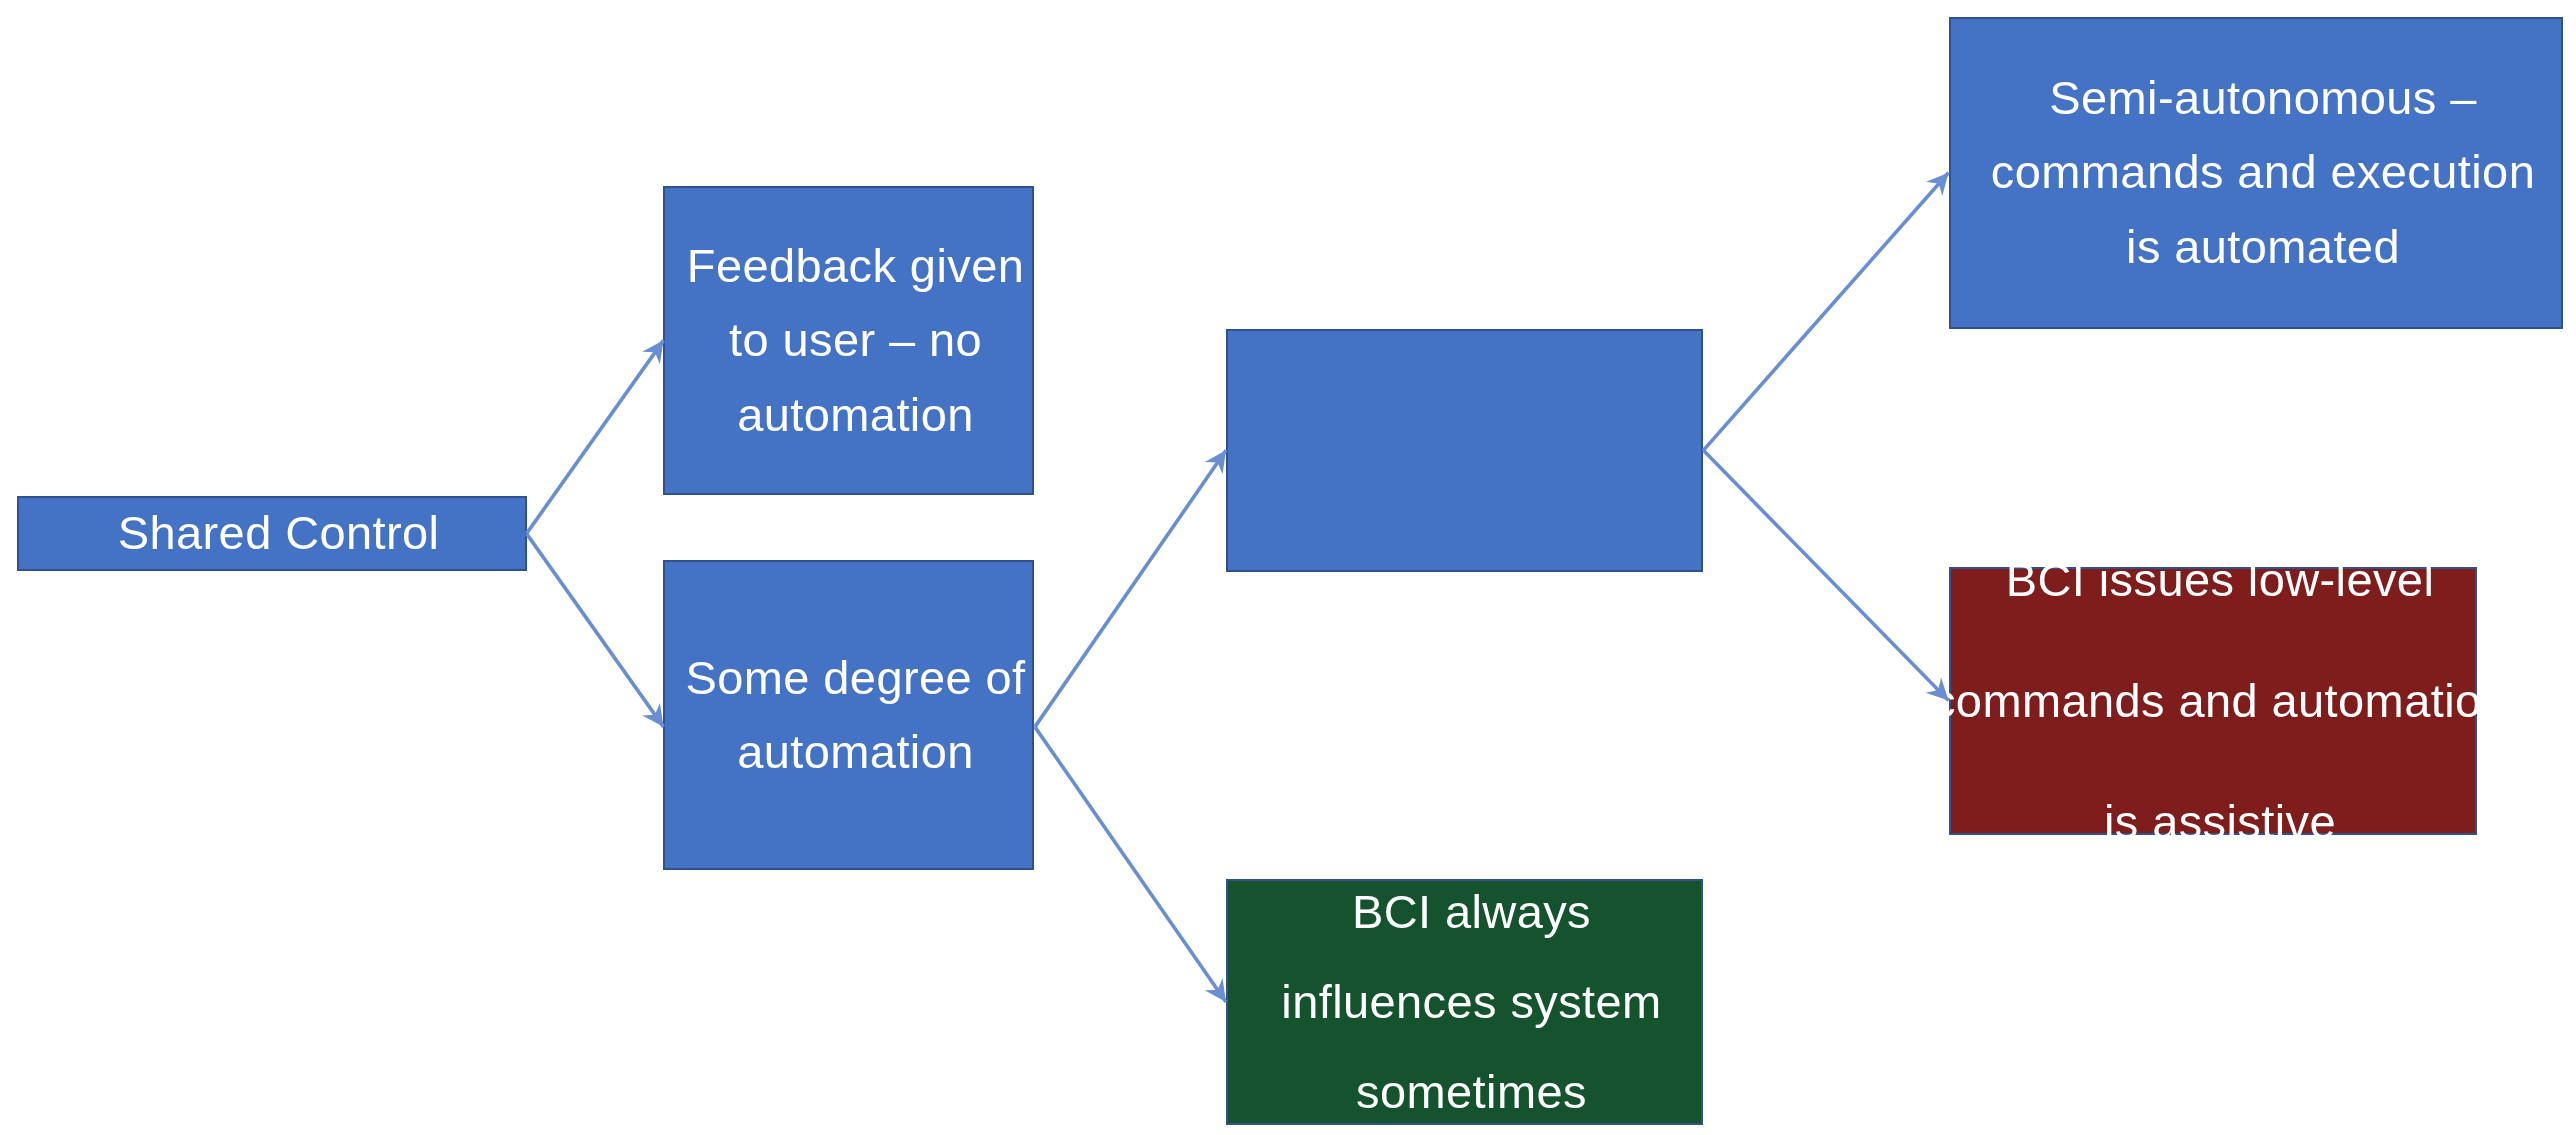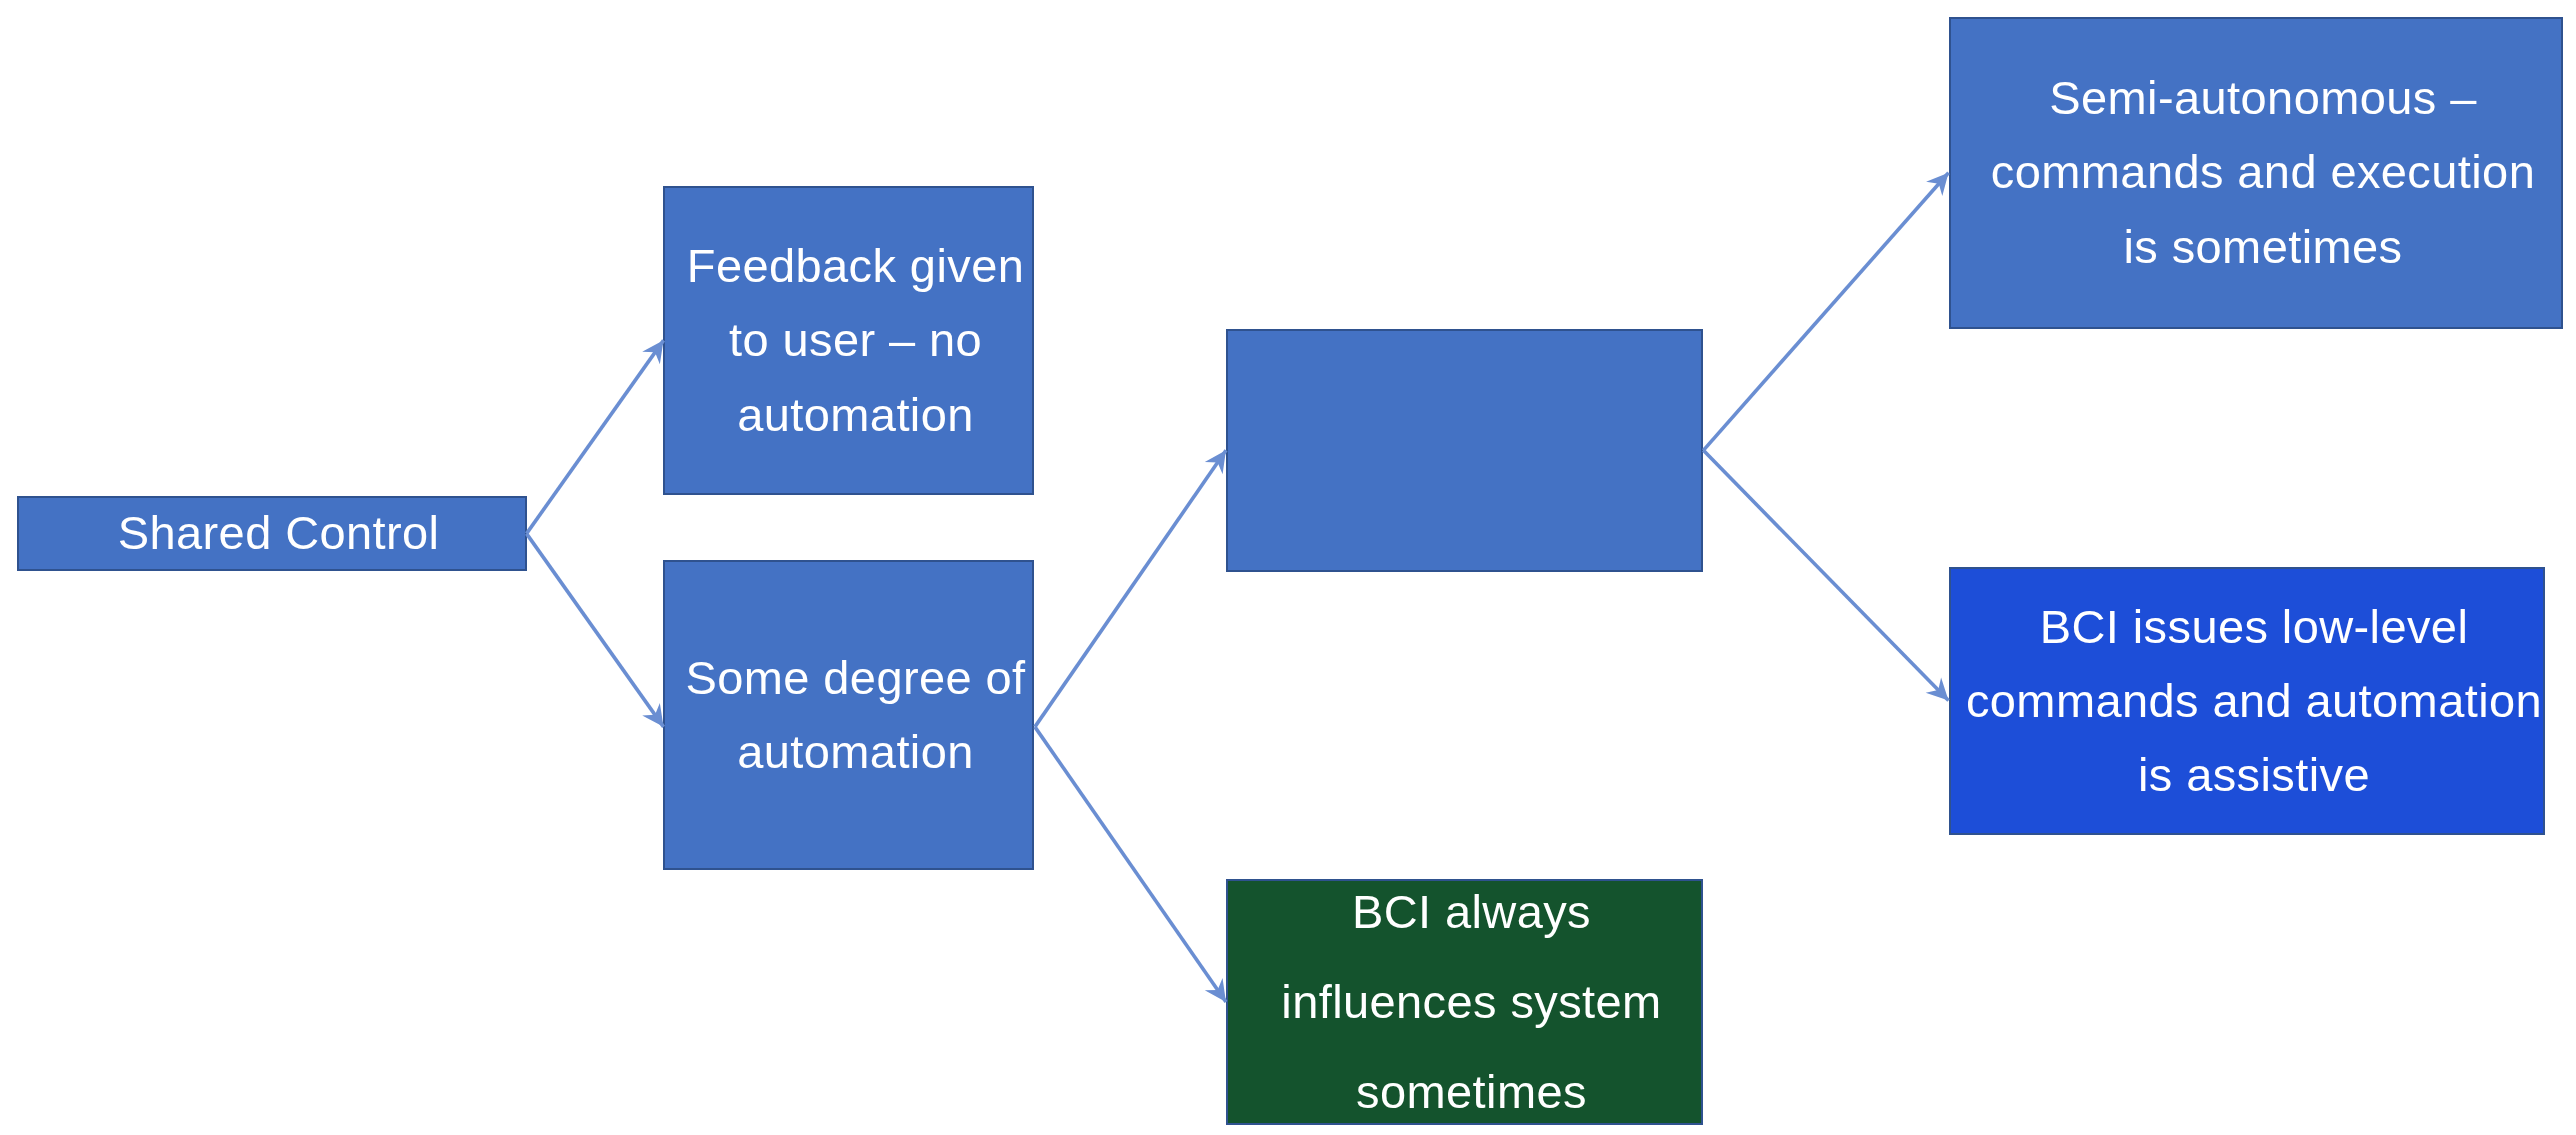--- a/index.html
+++ b/index.html
@@ -53,23 +53,23 @@
       </div>
       <div class="node" style="left: 663px; top: 560px; width: 371px; height: 310px; background: rgb(68, 114, 196); border: 2.9px solid rgb(47, 82, 143); color: rgb(255, 255, 255);">
         <div class="line">Some degree of</div>
         <div class="line">automation</div>
       </div>
       <div class="node" style="left: 1226px; top: 329px; width: 477px; height: 243px; background: rgb(68, 114, 196); border: 2.9px solid rgb(47, 82, 143); color: rgb(255, 255, 255);">
       </div>
       <div class="node" style="left: 1949px; top: 16.6px; width: 614px; height: 312px; background: rgb(68, 114, 196); border: 2.9px solid rgb(47, 82, 143); color: rgb(255, 255, 255);">
         <div class="line">Semi-autonomous –</div>
         <div class="line">commands and execution</div>
-        <div class="line">is sometimes</div>
+        <div class="line">is automated</div>
       </div>
-      <div class="node" style="left: 1949px; top: 567px; width: 596px; height: 268px; background: #1d4ed8; border: 2.9px solid rgb(47, 82, 143); color: rgb(255, 255, 255);">
+      <div class="node" style="left: 1949px; top: 567px; width: 528px; height: 268px; background: #7f1d1d; border: 2.9px solid rgb(47, 82, 143); color: rgb(255, 255, 255); gap: 47px;">
         <div class="line">BCI issues low-level</div>
         <div class="line">commands and automation</div>
         <div class="line">is assistive</div>
       </div>
       <div class="node" style="left: 1226px; top: 879px; width: 477px; height: 246px; background: #14532d; border: 2.9px solid rgb(47, 82, 143); color: rgb(255, 255, 255); gap: 16px;">
         <div class="line">BCI always</div>
         <div class="line">influences system</div>
         <div class="line">sometimes</div>
       </div>
     </div>

